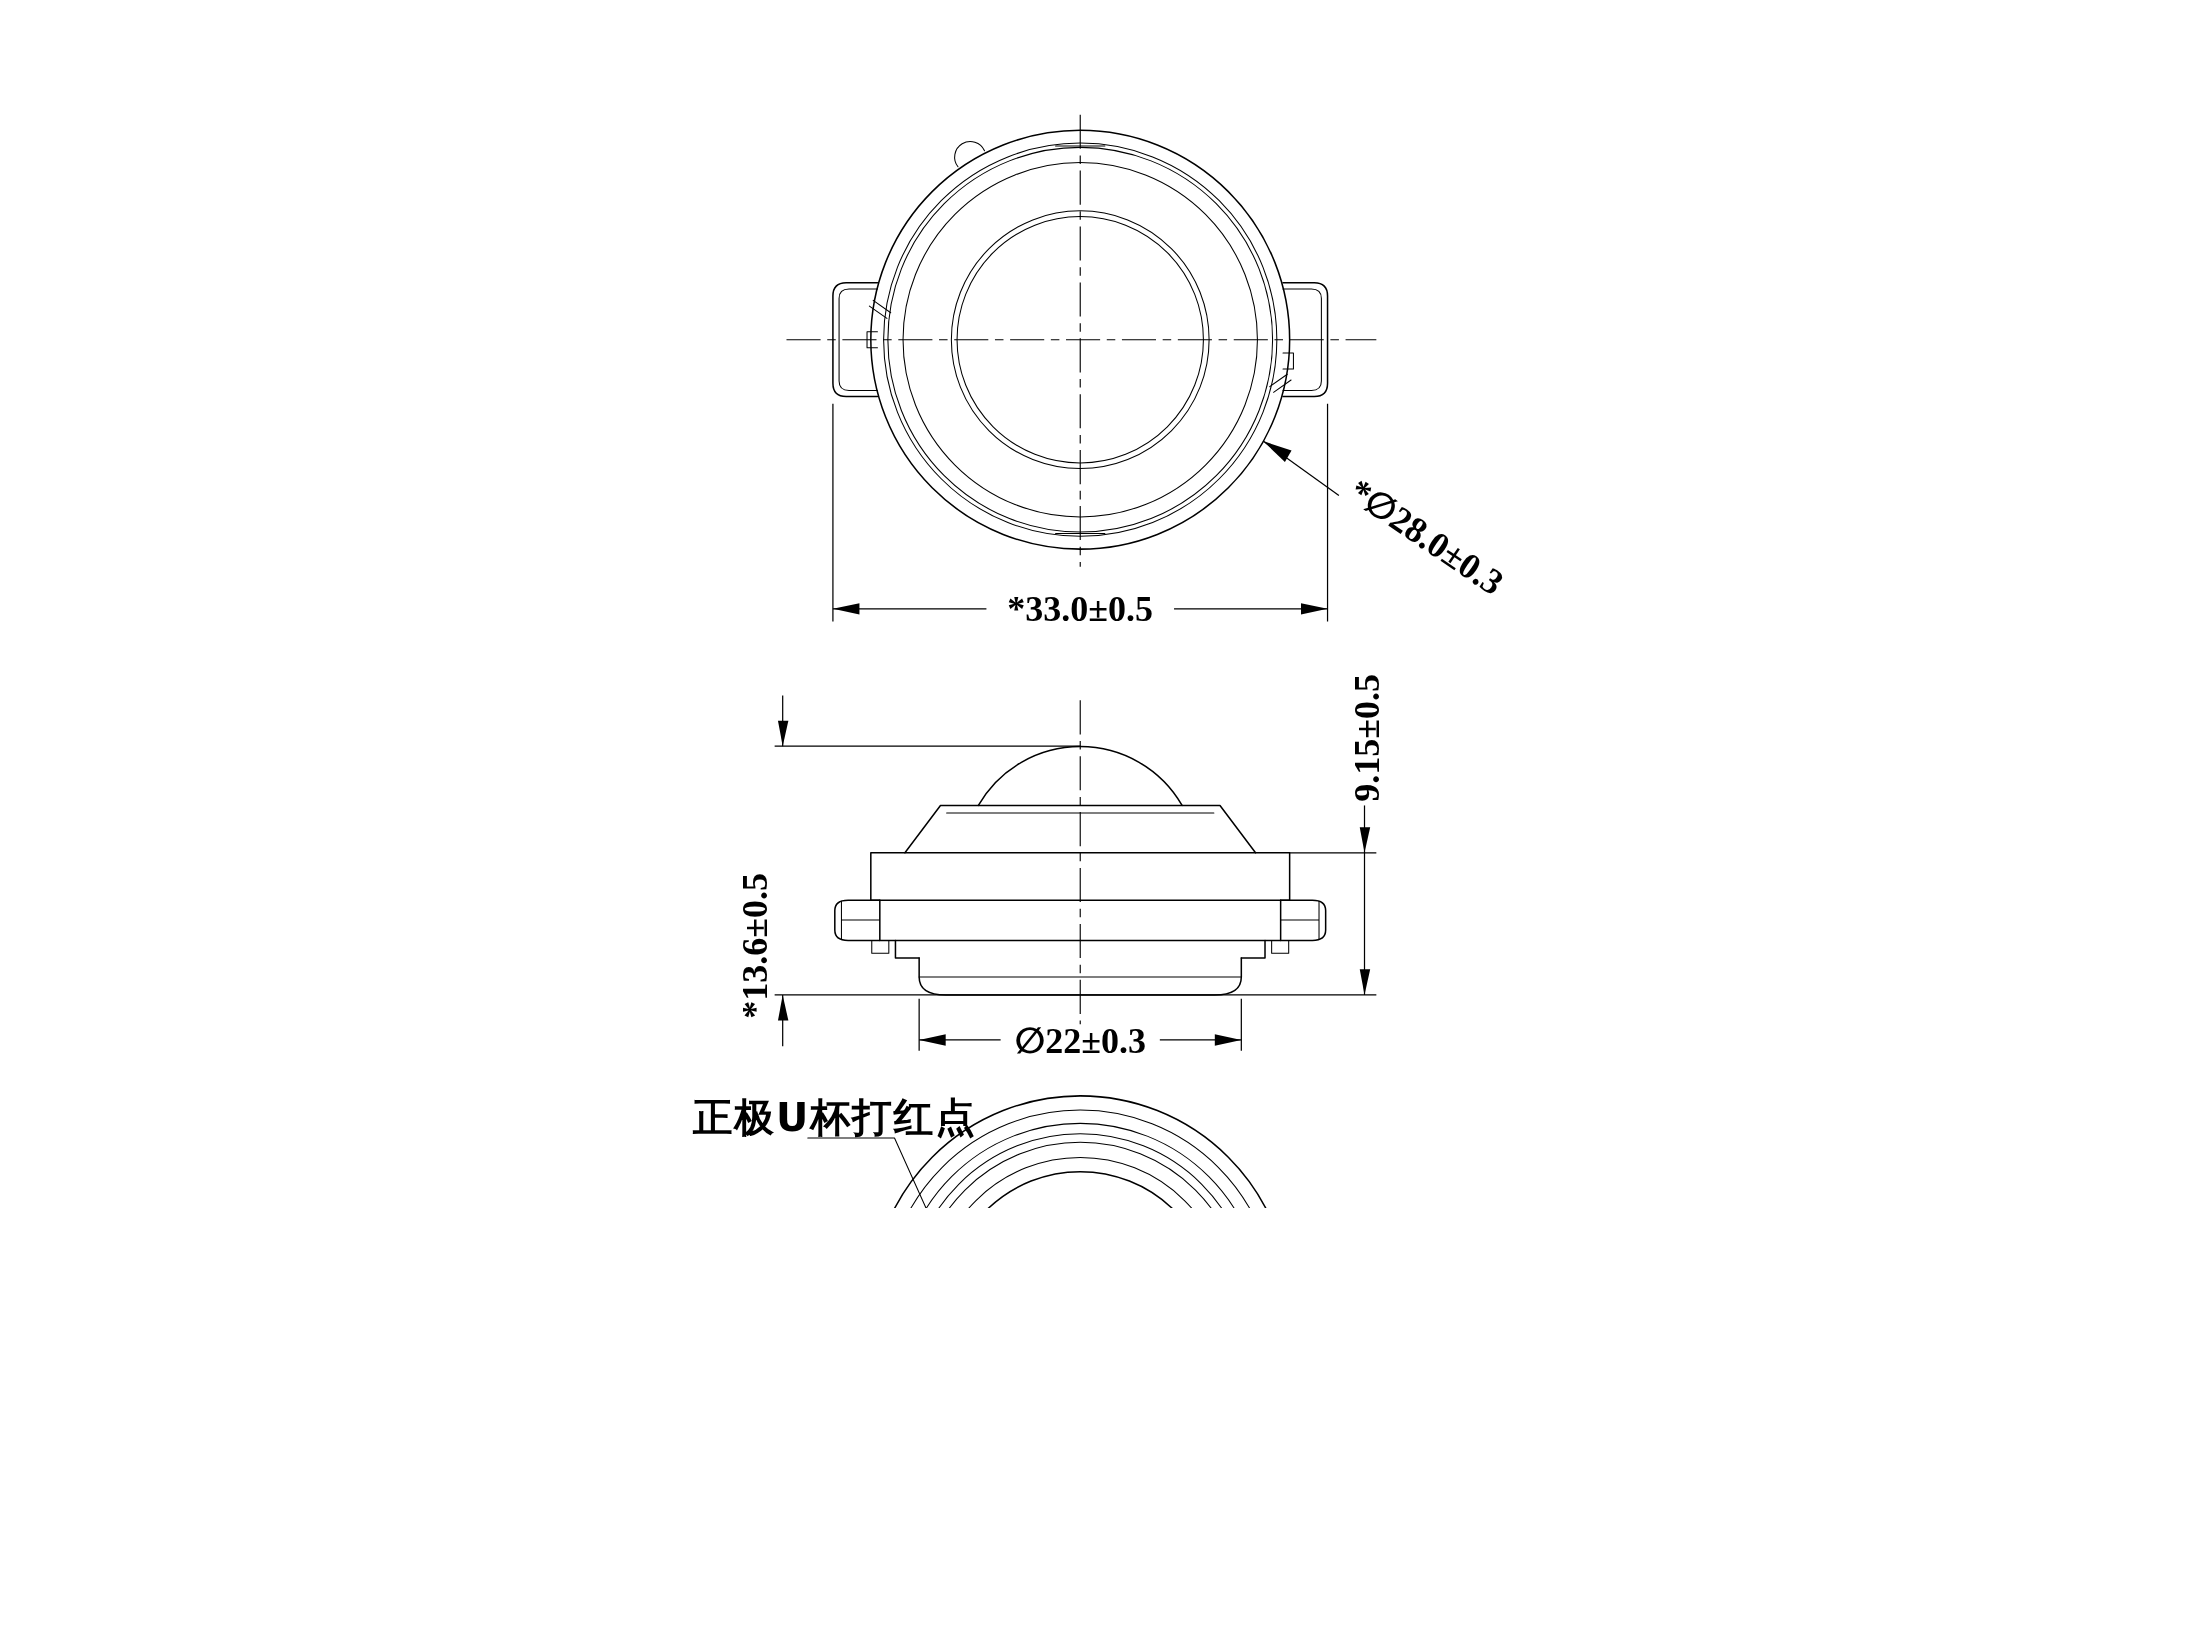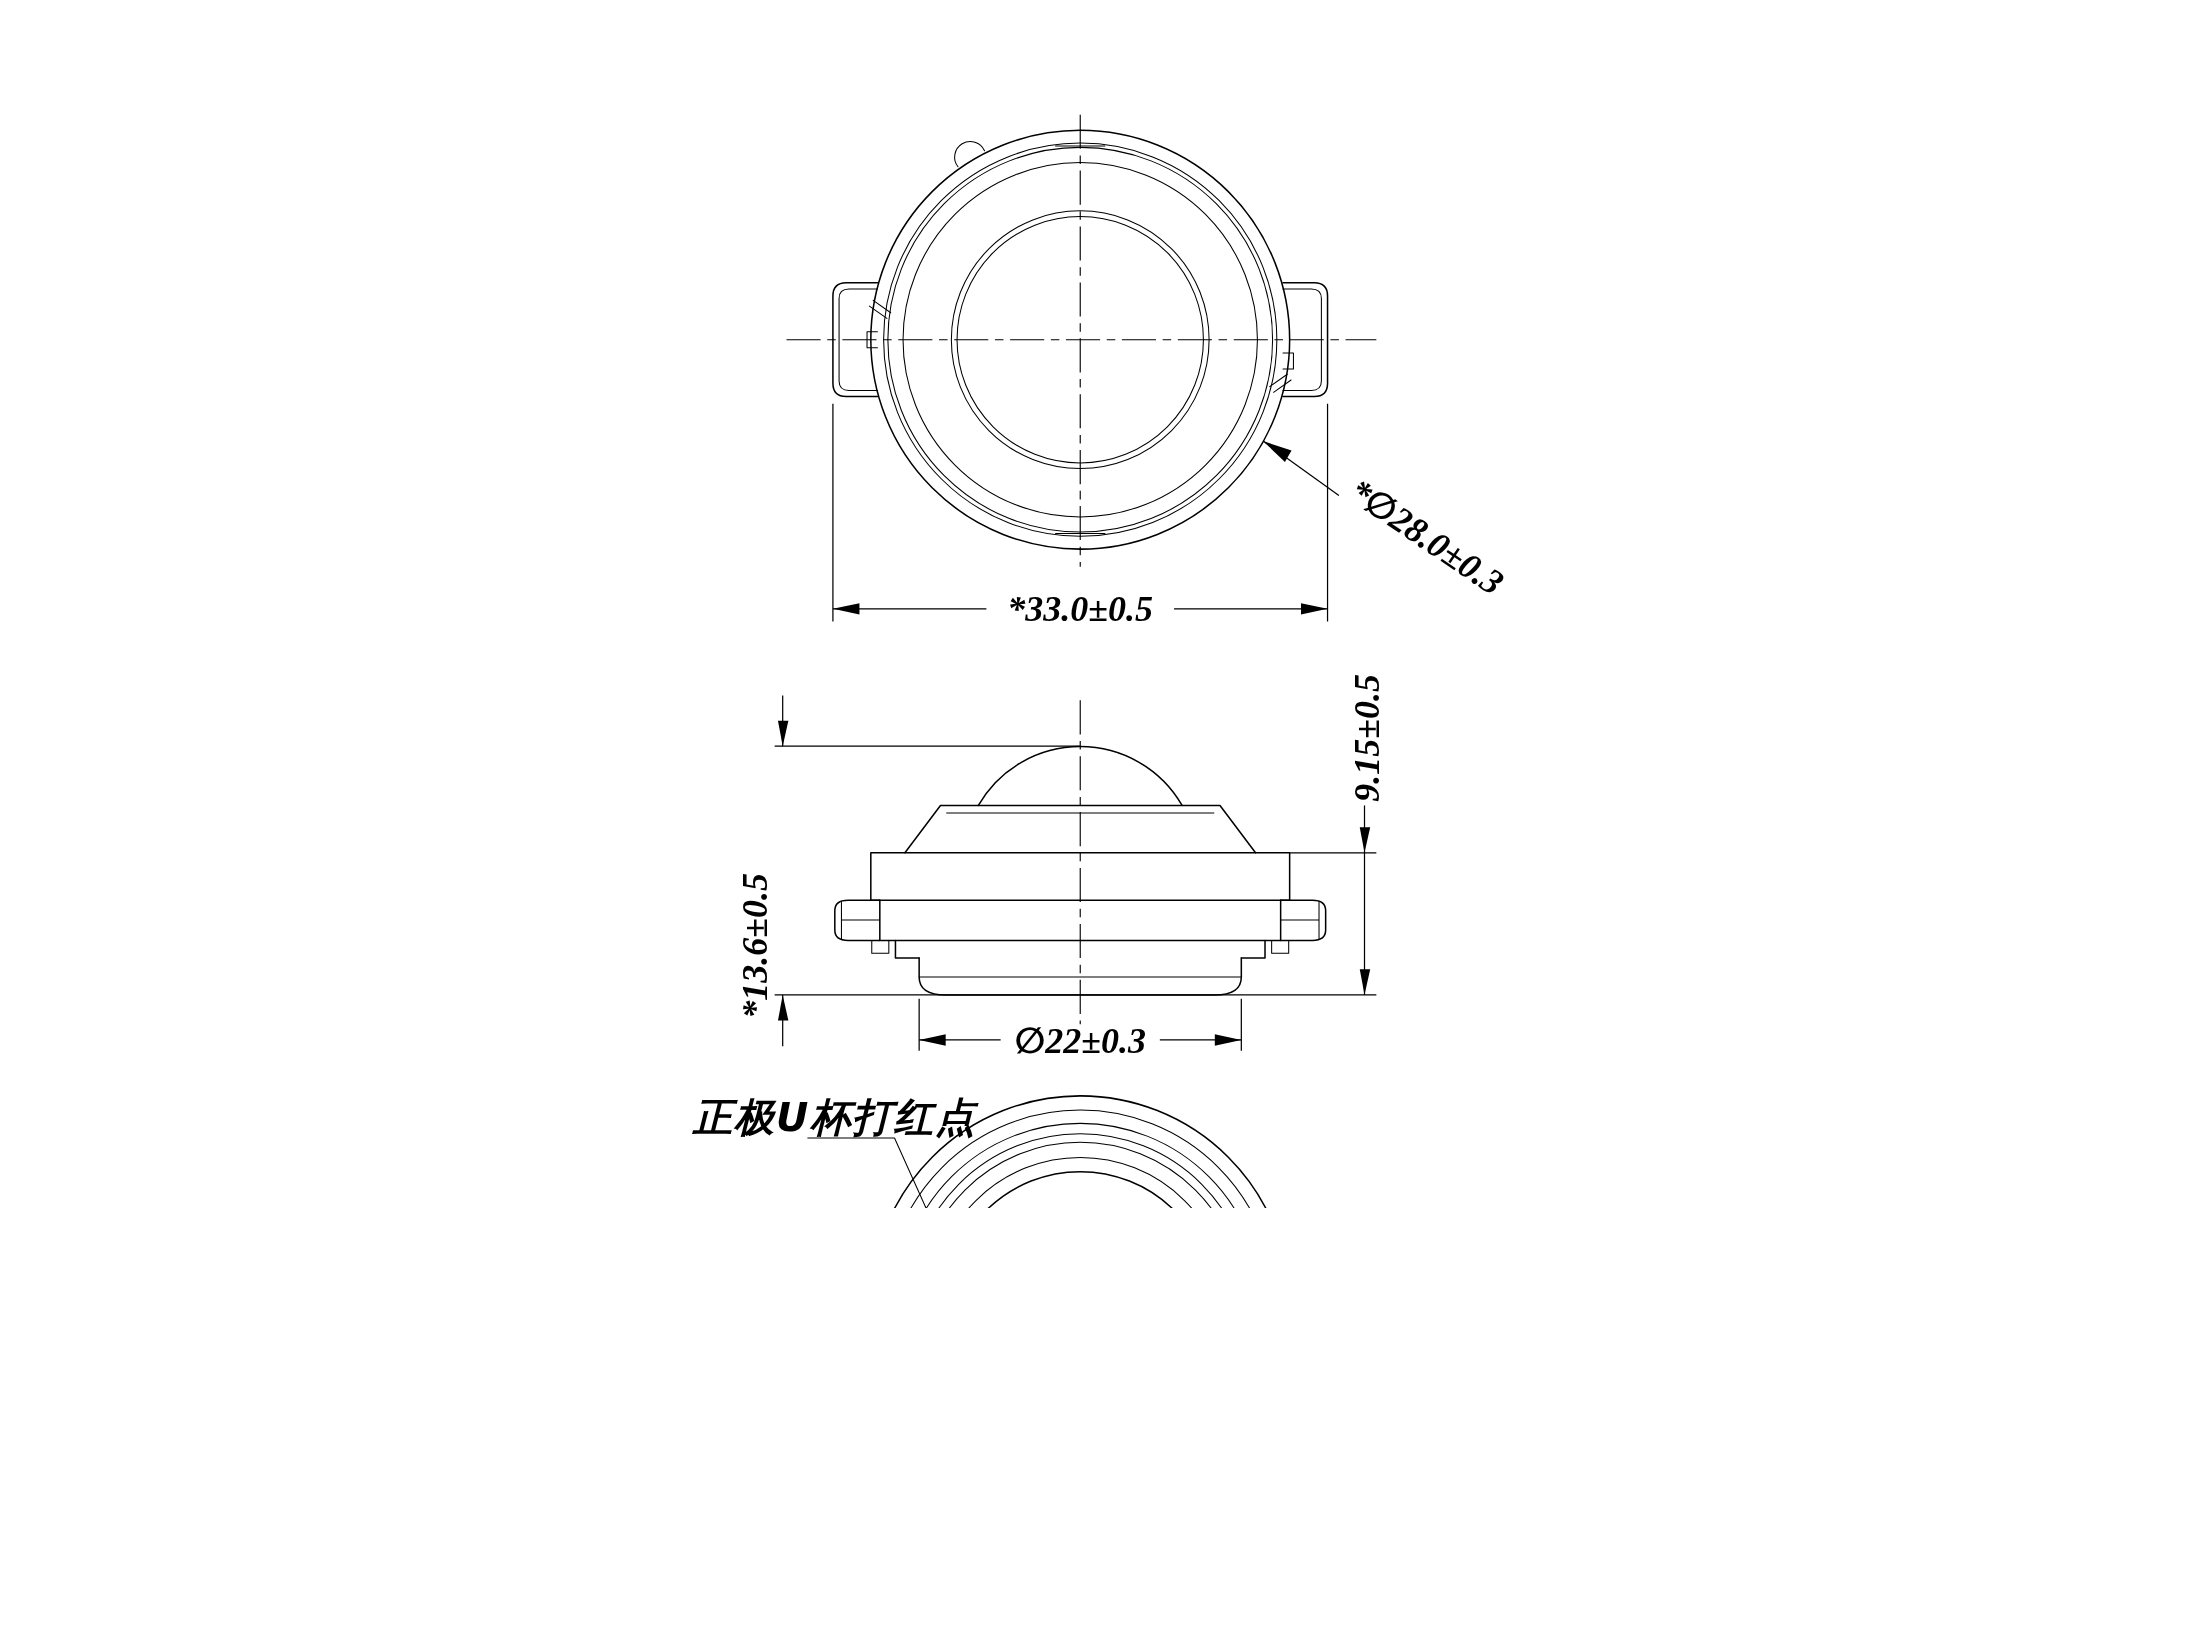--- a/index.html
+++ b/index.html
@@ -1,16 +1,16 @@
 <!DOCTYPE html>
 <html style="font-size:7.6px"><head>
 <meta charset="utf-8">
 <style>
   html,body{margin:0;padding:0;background:#ffffff;}
-  .page{position:relative;width:2205px;height:1208px;background:#ffffff;overflow:hidden;font-style:italic;}
+  .page{position:relative;width:2205px;height:1208px;background:#ffffff;overflow:hidden;}
   svg{display:block;}
   .ln  {fill:none;stroke:#000;stroke-width:3.2;stroke-linecap:round;stroke-linejoin:round;}
   .thin{fill:none;stroke:#000;stroke-width:2.2;stroke-linecap:round;stroke-linejoin:round;}
   .dim {fill:none;stroke:#000;stroke-width:2.6;stroke-linecap:butt;}
   .cl  {fill:none;stroke:#000;stroke-width:2.4;stroke-dasharray:72 14 18 14;}
   .blk {fill:#000;stroke:none;}
   .dimtxt{font-family:"Liberation Serif","DejaVu Serif","DejaVu Sans",serif;font-size:76px;font-weight:bold;fill:#000;}
   .cjk  {font-family:"DejaVu Sans","Liberation Serif",sans-serif;font-size:84px;font-weight:bold;fill:#000;letter-spacing:4px;}
   .plus {font-family:"DejaVu Sans",sans-serif;font-size:110px;font-weight:bold;fill:#000;}
 </style>

